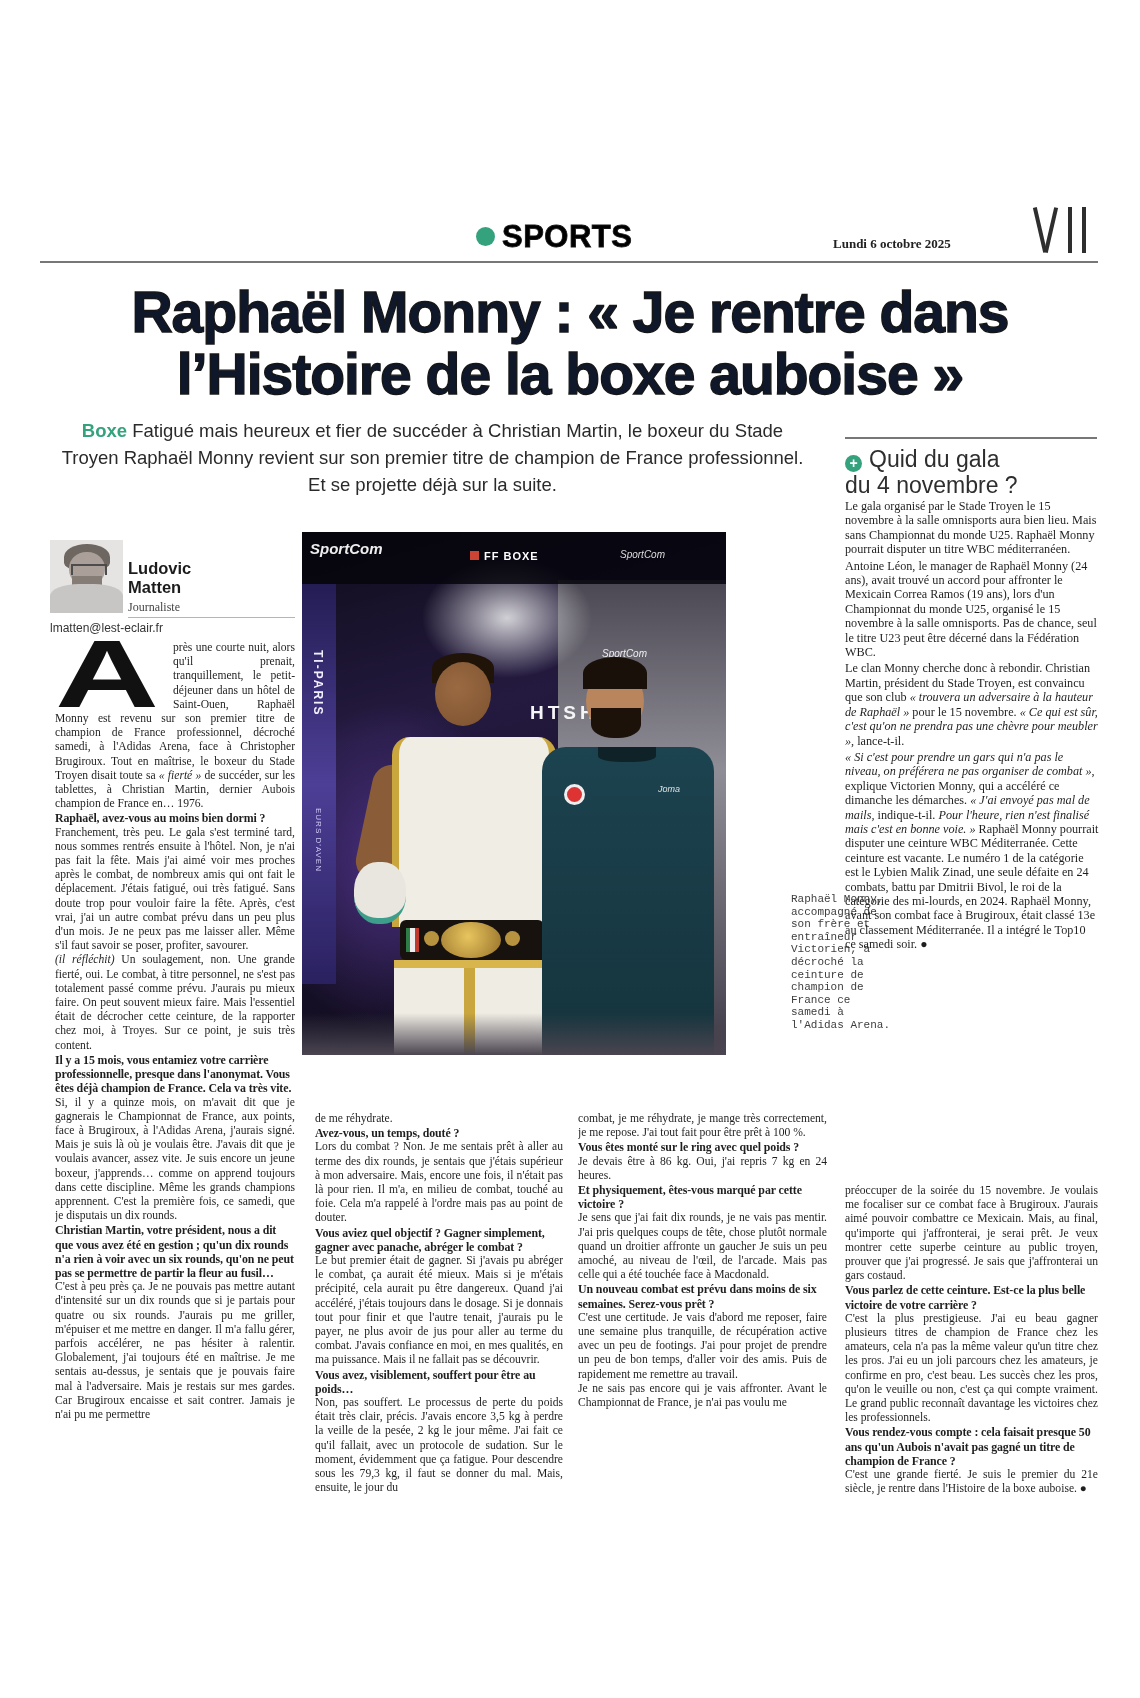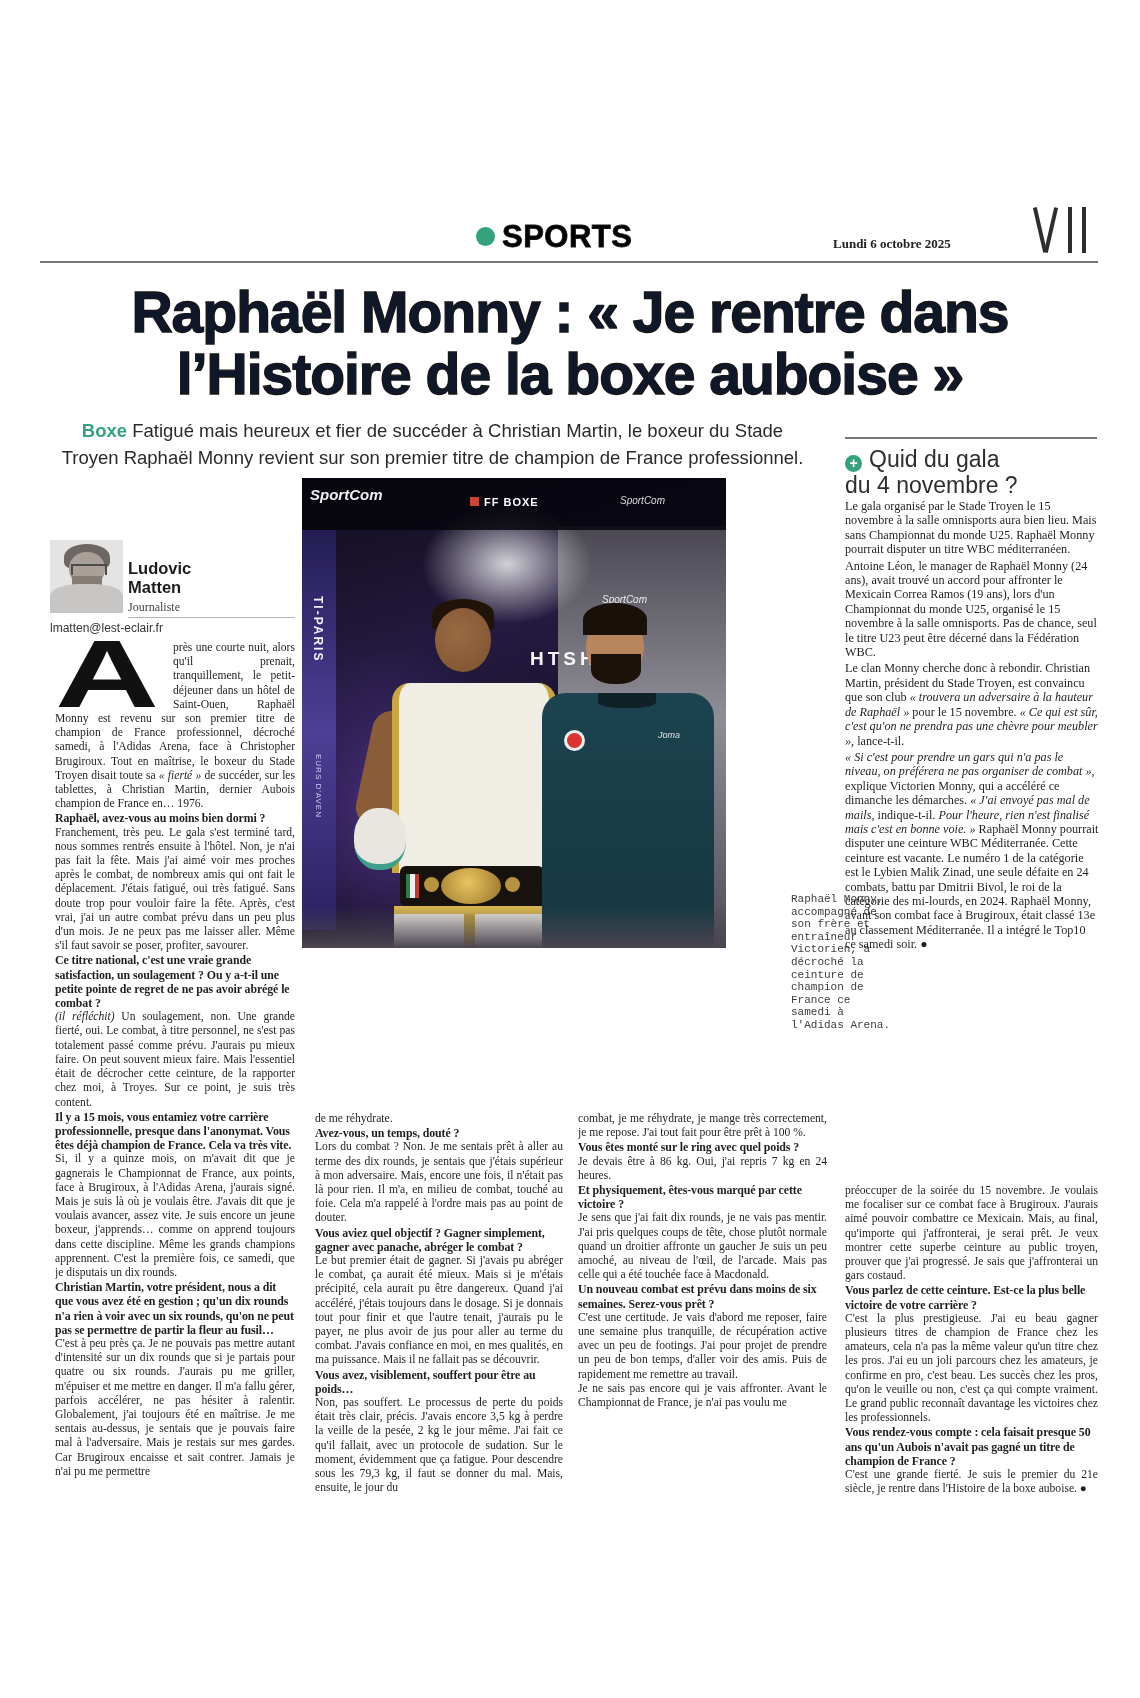--- a/index.html
+++ b/index.html
@@ -26,21 +26,21 @@
   .byline-name{position:absolute;left:128px;top:559px;font-family:"Liberation Sans",sans-serif;font-weight:700;font-size:16.5px;line-height:19px;color:#1c1c1c;}
   .byline-role{position:absolute;left:128px;top:600px;font-family:Liberation Serif, serif;font-size:12px;color:#444;}
   .byline-email{position:absolute;left:50px;top:621px;font-family:"Liberation Sans",sans-serif;font-size:12px;color:#333;}
   
   .col{position:absolute;overflow:hidden;font-size:11.6px;line-height:14.2px;text-align:justify;hyphens:auto;-webkit-hyphens:auto;}
   .col p{margin:0;}
   .col p.q{font-weight:700;font-size:11.9px;line-height:14.2px;text-align:left;letter-spacing:-.1px;}
   .it{font-style:italic;}
   .dropcap{float:left;width:118px;height:71px;font-family:"Liberation Sans",sans-serif;font-weight:700;font-size:96px;line-height:66px;color:#111;transform:scaleX(1.5);transform-origin:0 60%;}
   
-  .photo{position:absolute;left:302px;top:478px;width:424px;height:470px;overflow:hidden;background:linear-gradient(165deg,#0f0c1a 0%,#241a40 35%,#1a1230 55%,#0e0b16 100%);}
+  .photo{position:absolute;left:302px;top:532px;width:424px;height:523px;overflow:hidden;background:linear-gradient(165deg,#0f0c1a 0%,#241a40 35%,#1a1230 55%,#0e0b16 100%);}
   .ph-wall{position:absolute;right:0;top:48px;width:168px;height:541px;background:linear-gradient(180deg,#4a4752 0%,#8f8d96 35%,#55515c 75%,#262230 100%);}
   .ph-glow1{position:absolute;left:-40px;top:170px;width:260px;height:330px;background:radial-gradient(closest-side,rgba(116,74,198,.55),rgba(116,74,198,0));}
   .ph-glow2{position:absolute;left:120px;top:26px;width:170px;height:120px;background:radial-gradient(closest-side,rgba(255,255,255,.8),rgba(255,255,255,0));}
   .ph-topstrip{position:absolute;left:0;top:0;width:100%;height:52px;background:rgba(6,5,12,.85);}
   .ph-logo1{position:absolute;left:8px;top:8px;font-family:"Liberation Sans",sans-serif;font-style:italic;font-weight:700;font-size:15px;color:#eee;}
   .ph-logo2{position:absolute;left:168px;top:18px;font-family:"Liberation Sans",sans-serif;font-weight:700;font-size:11px;letter-spacing:1px;color:#fff;}
   .ph-logo2::before{content:"";display:inline-block;width:9px;height:9px;background:#c43;margin-right:5px;}
   .ph-logo3{position:absolute;left:318px;top:17px;font-family:"Liberation Sans",sans-serif;font-style:italic;font-size:10px;color:#ddd;}
   .ph-led{position:absolute;left:0;top:52px;width:34px;height:400px;background:linear-gradient(#241d54,#4d3f96 50%,#2a2160);}
   .ph-vtext{position:absolute;left:9px;top:66px;writing-mode:vertical-rl;font-family:"Liberation Sans",sans-serif;font-weight:700;font-size:12px;color:#f2f0ff;letter-spacing:2px;}
@@ -110,21 +110,20 @@
   </div>
   <div class="byline-role">Journaliste</div>
   <div class="rule" style="left:128px;top:617px;width:167px;height:1px;background:#b5b5b5"></div>
   <div class="byline-email">lmatten@lest-eclair.fr</div>
 
   <div class="col" style="left:55px;top:641px;width:240px;height:889px">
     <p><span class="dropcap">A</span><span><span>près une courte nuit, alors qu'il prenait, tranquillement, le petit-déjeuner dans un hôtel de Saint-Ouen, Raphaël Monny est revenu sur son premier titre de champion de France professionnel, décroché samedi, à l'Adidas Arena, face à Christopher Brugiroux. Tout en maîtrise, le boxeur du Stade Troyen disait toute sa </span><span class="it">« fierté »</span><span> de succéder, sur les tablettes, à Christian Martin, dernier Aubois champion de France en… 1976.</span></span></p>
     <div>
         <p class="q">Raphaël, avez-vous au moins bien dormi ?</p>
         <p class="a">Franchement, très peu. Le gala s'est terminé tard, nous sommes rentrés ensuite à l'hôtel. Non, je n'ai pas fait la fête. Mais j'ai aimé voir mes proches après le combat, de nombreux amis qui ont fait le déplacement. J'étais fatigué, oui très fatigué. Sans doute trop pour vouloir faire la fête. Après, c'est vrai, j'ai un autre combat prévu dans un peu plus d'un mois. Je ne peux pas me laisser aller. Même s'il faut savoir se poser, profiter, savourer.</p>
-        <p class="q">Ce titre national, c'est une vraie grande satisfaction, un soulagement ? Ou y a-t-il une petite pointe de regret de ne pas avoir abrégé le combat ?</p>
         <p class="a"><span class="it">(il réfléchit)</span><span> Un soulagement, non. Une grande fierté, oui. Le combat, à titre personnel, ne s'est pas totalement passé comme prévu. J'aurais pu mieux faire. On peut souvent mieux faire. Mais l'essentiel était de décrocher cette ceinture, de la rapporter chez moi, à Troyes. Sur ce point, je suis très content.</span></p>
         <p class="q">Il y a 15 mois, vous entamiez votre carrière professionnelle, presque dans l'anonymat. Vous êtes déjà champion de France. Cela va très vite.</p>
         <p class="a">Si, il y a quinze mois, on m'avait dit que je gagnerais le Championnat de France, aux points, face à Brugiroux, à l'Adidas Arena, j'aurais signé. Mais je suis là où je voulais être. J'avais dit que je voulais avancer, assez vite. Je suis encore un jeune boxeur, j'apprends… comme on apprend toujours dans cette discipline. Même les grands champions apprennent. C'est la première fois, ce samedi, que je disputais un dix rounds.</p>
         <p class="q">Christian Martin, votre président, nous a dit que vous avez été en gestion ; qu'un dix rounds n'a rien à voir avec un six rounds, qu'on ne peut pas se permettre de partir la fleur au fusil…</p>
         <p class="a">C'est à peu près ça. Je ne pouvais pas mettre autant d'intensité sur un dix rounds que si je partais pour quatre ou six rounds. J'aurais pu me griller, m'épuiser et me mettre en danger. Il m'a fallu gérer, parfois accélérer, ne pas hésiter à ralentir. Globalement, j'ai toujours été en maîtrise. Je me sentais au-dessus, je sentais que je pouvais faire mal à l'adversaire. Mais je restais sur mes gardes. Car Brugiroux encaisse et sait contrer. Jamais je n'ai pu me permettre</p>
       </div>
   </div>
 
   <div class="photo">
     <div class="ph-glow1"></div>

